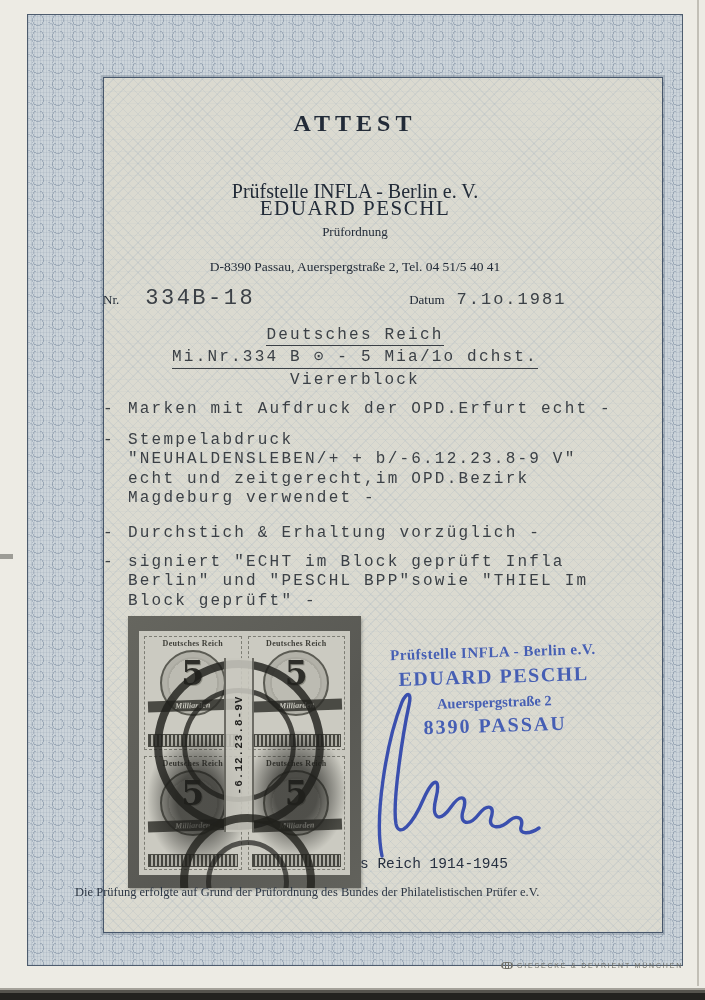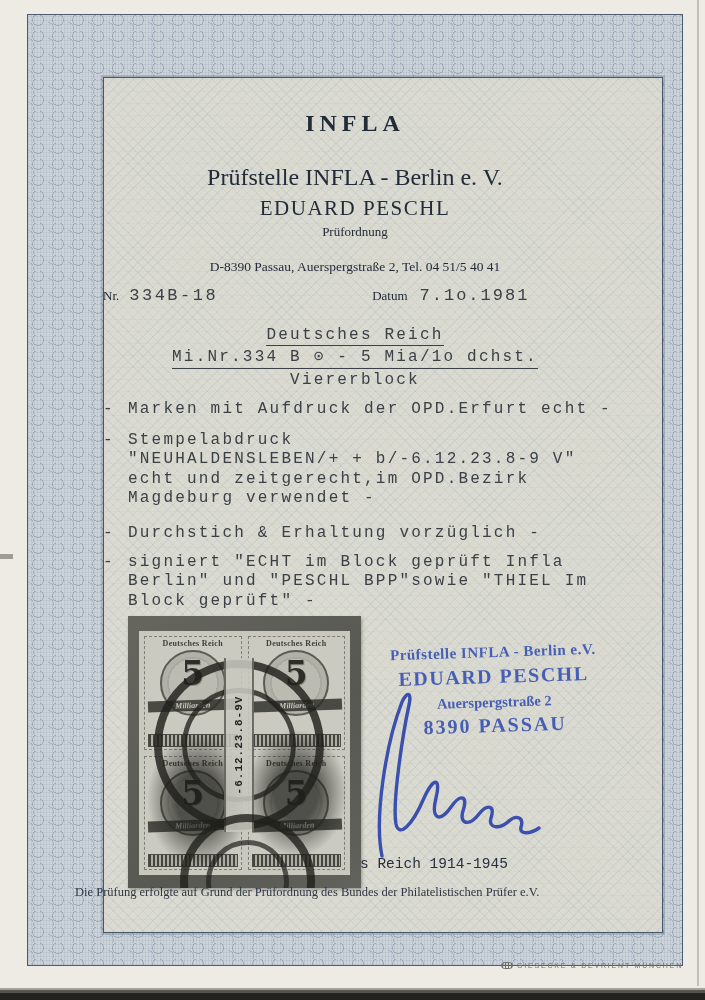--- a/index.html
+++ b/index.html
@@ -36,30 +36,30 @@
     background-color:#dbdad0;
     background-image:
       repeating-linear-gradient(45deg, rgba(125,150,180,.13) 0 1px, transparent 1px 7px),
       repeating-linear-gradient(135deg, rgba(125,150,180,.13) 0 1px, transparent 1px 7px),
       repeating-linear-gradient(0deg, rgba(125,150,180,.06) 0 1px, transparent 1px 12px);
   }
 
   
   .ctr { position:absolute; left:75px; width:560px; text-align:center; color:#222b38; }
   .attest { top:110px; font-size:24px; font-weight:600; letter-spacing:5px; }
-  .org    { top:164px; font-size:24px; }
+  .org    { top:180px; font-size:20px; }
   .examiner { top:196px; font-size:21px; letter-spacing:1.5px; }
   .role   { top:224px; font-size:13px; }
   .membership { top:245px; font-size:11px; color:#2c3644; }
   .address    { top:259px; font-size:13.5px; }
 
   .nr-row { position:absolute; left:103px; top:286px; width:505px; color:#222b38; }
   .lbl { font-size:13px; }
   .tw { font-family:"Liberation Mono","DejaVu Sans Mono",monospace; color:#3b4046; }
-  .nr-val { font-size:17px; letter-spacing:2.5px; margin-left:6px; }
+  .nr-val { font-size:22px; letter-spacing:2.5px; margin-left:22px; }
   .dat-lbl { margin-left:150px; }
   .dat-val { font-size:17px; letter-spacing:2px; margin-left:8px; }
 
   
   .subject { position:absolute; left:75px; top:324px; width:560px; text-align:center; }
   .subject div { line-height:19.3px; }
   .tw-line { font-size:16px; letter-spacing:2.2px; }
   .u { border-bottom:1.5px solid #3b4046; padding-bottom:0px; display:inline-block; }
 
   
@@ -129,21 +129,21 @@
 </style>
 </head>
 <body>
 
 <div class="page">
 
   <div class="frame">
     <div class="inner"></div>
   </div>
 
-  <div class="ctr attest">INFLA</div>
+  <div class="ctr attest">ATTEST</div>
   <div class="ctr org">Prüfstelle INFLA - Berlin e. V.</div>
   <div class="ctr examiner">EDUARD PESCHL</div>
   <div class="ctr role">Prüfordnung</div>
   <div class="ctr address">D-8390 Passau, Auerspergstraße 2, Tel. 04 51/5 40 41</div>
 
   <div class="nr-row">
     <span class="lbl">Nr.</span>
     <span class="tw nr-val">334B-18</span>
     <span class="lbl dat-lbl">Datum</span>
     <span class="tw dat-val">7.1o.1981</span>

